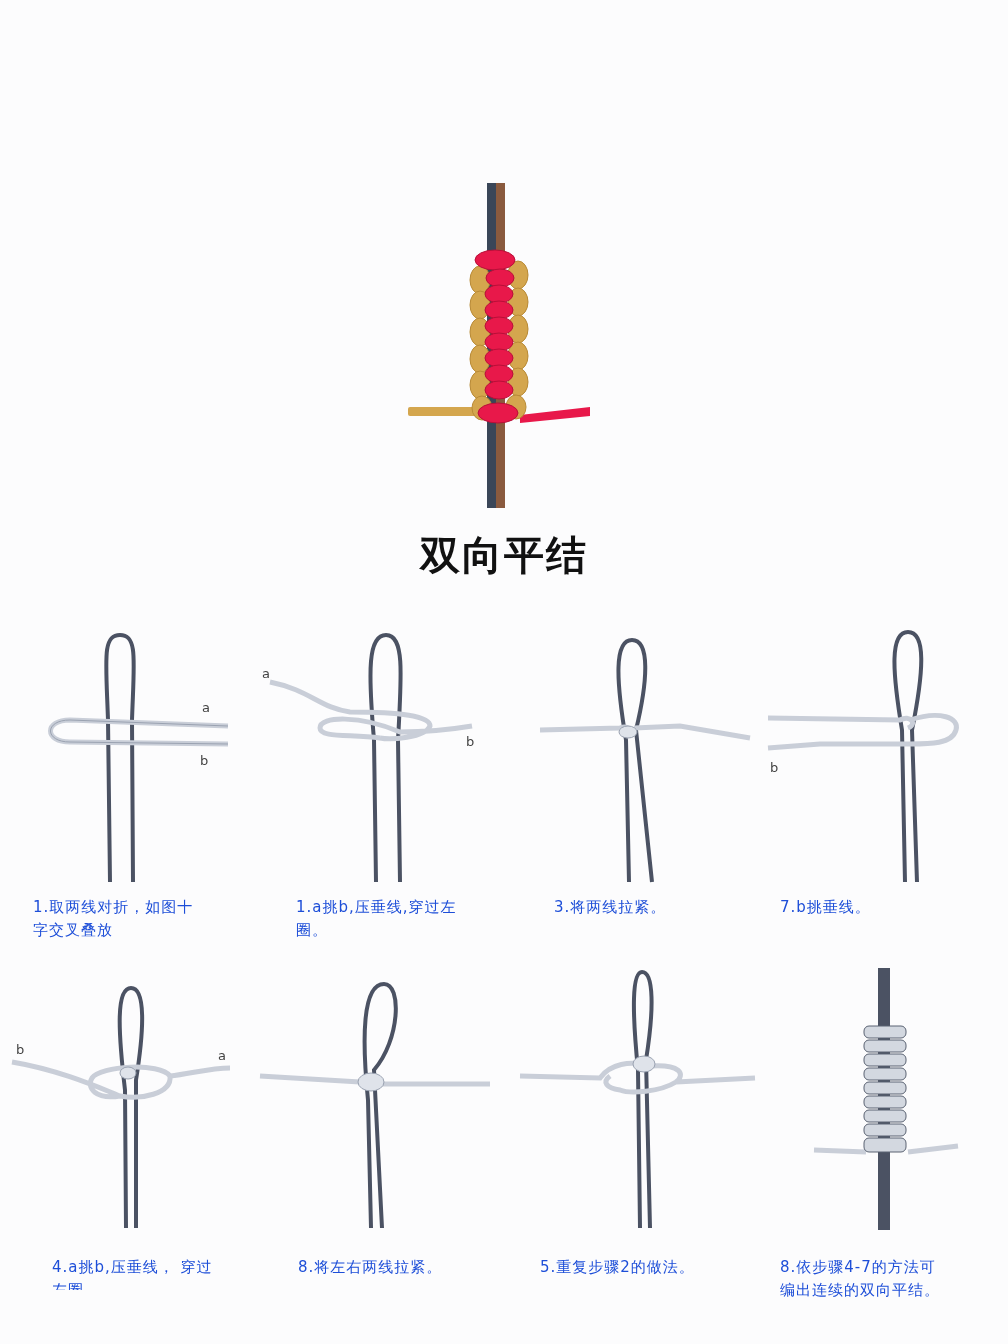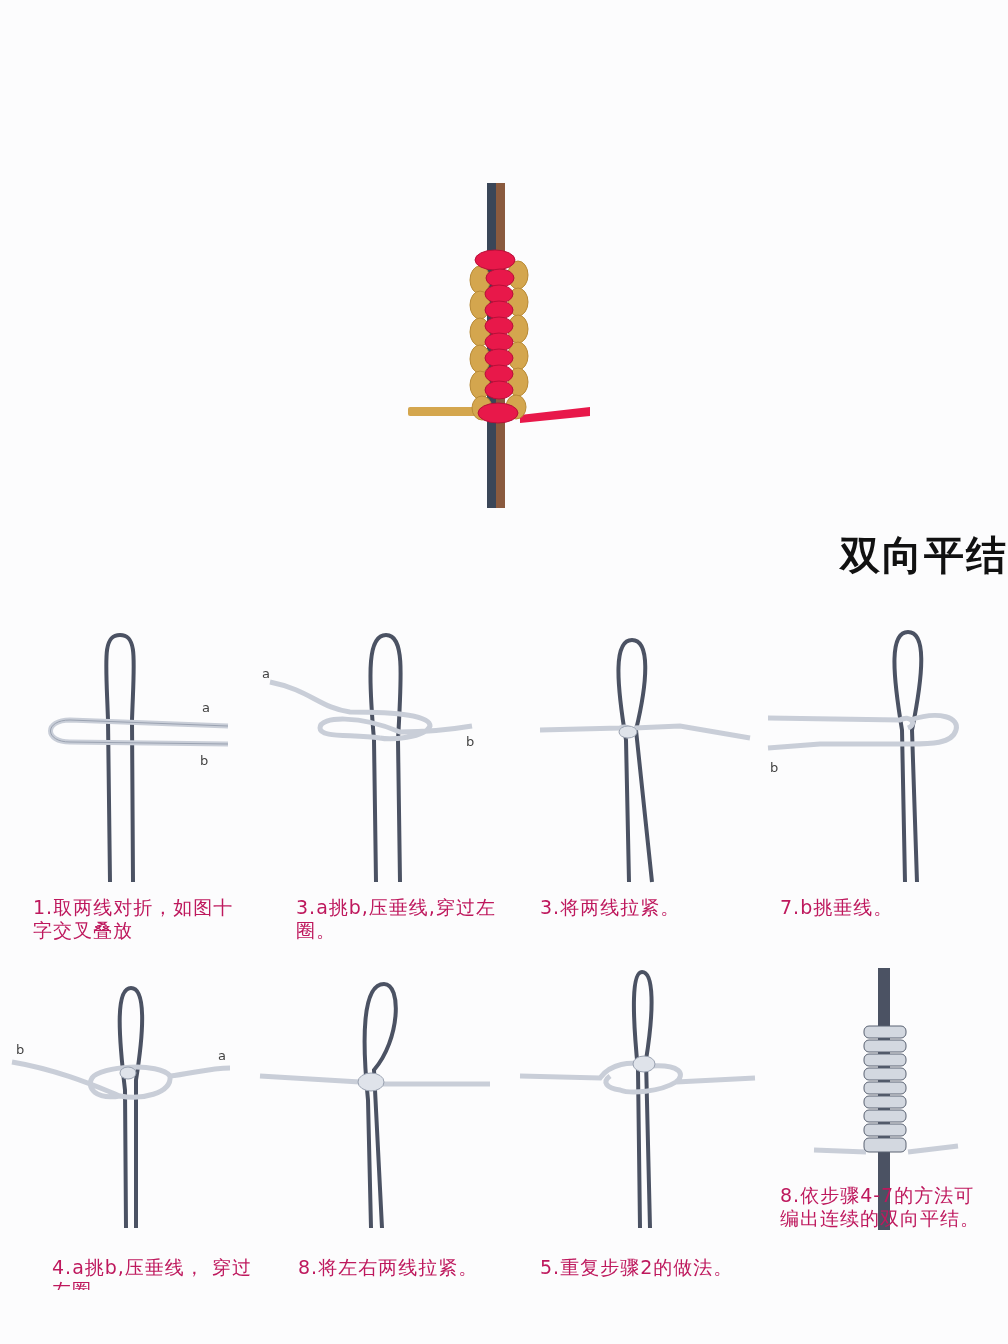--- a/index.html
+++ b/index.html
@@ -1,27 +1,27 @@
 <!DOCTYPE html>
 <html><head>
   <meta charset="utf-8">
   <style>
     * { margin: 0; padding: 0; box-sizing: border-box; }
     html, body { width: 1008px; height: 1344px; background: #fcfcfd; overflow: hidden; }
     body { position: relative; font-family: "DejaVu Sans", "Liberation Sans", sans-serif; color: #2a2a2e; }
 
     .hero { position: absolute; left: 400px; top: 175px; width: 200px; height: 340px; }
     .title {
-      position: absolute; left: 0; width: 1008px; top: 528px; text-align: right;
+      position: absolute; left: 0; width: 1008px; top: 528px; text-align: center;
       font-size: 40px; font-weight: bold; color: #111; letter-spacing: 2px;
     }
 
     .step-fig { position: absolute; }
     .step-cap {
-      position: absolute; font-size: 19px; line-height: 23px; color: #be185d;
+      position: absolute; font-size: 15px; line-height: 23px; color: #1d4ed8;
       letter-spacing: 1px; white-space: pre-line;
     }
     .cord-label { font-family: "DejaVu Sans", sans-serif; font-size: 13px; fill: #444; }
   </style>
 </head>
 <body>
 
 <svg class="hero" viewBox="0 0 200 340">
 
   <rect x="87" y="8" width="9" height="325" fill="#3a4658"></rect>
@@ -70,29 +70,29 @@
 </svg>
 <div class="step-cap" style="left:33px;top:896px;width:230px">1.取两线对折，如图十
 字交叉叠放</div>
 
 <svg class="step-fig" style="left:250px;top:620px;width:250px;height:270px" viewBox="0 0 250 270">
   <path d="M126 262 L124 120 C118 50 118 15 136 15 C154 15 152 50 148 120 L150 262" fill="none" stroke="#4b5263" stroke-width="4"></path>
   <path d="M20 62 C60 70 70 88 100 92 C150 92 180 96 180 106 C175 118 140 120 130 118 M130 118 C100 114 70 118 70 108 C70 96 110 95 150 112 C180 112 210 108 222 106" fill="none" stroke="#c9ced8" stroke-width="5"></path>
   <text class="cord-label" x="12" y="58">a</text>
   <text class="cord-label" x="216" y="126">b</text>
 </svg>
-<div class="step-cap" style="left:296px;top:896px;width:220px">3.a挑b,压垂线,穿过左
+<div class="step-cap" style="left:296px;top:896px;width:220px">1.a挑b,压垂线,穿过左
 圈。</div>
 
 <svg class="step-fig" style="left:530px;top:620px;width:230px;height:270px" viewBox="0 0 230 270">
   <path d="M99 262 L96 120 C86 60 84 20 102 20 C120 20 118 60 106 110 L122 262" fill="none" stroke="#4b5263" stroke-width="4"></path>
   <path d="M10 110 L90 108 C100 104 104 114 96 116 M104 108 L150 106 L220 118" fill="none" stroke="#c9ced8" stroke-width="5"></path>
   <ellipse cx="98" cy="112" rx="9" ry="6" fill="#dfe3ea" stroke="#9aa2b1" stroke-width="1"></ellipse>
 </svg>
-<div class="step-cap" style="left:540px;top:896px;width:200px">3.将两线拉紧。</div>
+<div class="step-cap" style="left:554px;top:896px;width:200px">3.将两线拉紧。</div>
 
 <svg class="step-fig" style="left:760px;top:620px;width:220px;height:270px" viewBox="0 0 220 270">
   <path d="M145 262 L142 110 C132 50 130 12 148 12 C166 12 164 50 152 110 L157 262" fill="none" stroke="#4b5263" stroke-width="4"></path>
   <path d="M8 98 L140 100 C150 94 158 104 148 108 M150 100 C180 90 200 98 196 110 C192 124 170 124 150 124 L60 124 L8 128" fill="none" stroke="#c9ced8" stroke-width="5"></path>
   <text class="cord-label" x="10" y="152">b</text>
 </svg>
 <div class="step-cap" style="left:780px;top:896px;width:200px">7.b挑垂线。</div>
 
 <svg class="step-fig" style="left:0px;top:970px;width:260px;height:270px" viewBox="0 0 260 270">
   <path d="M126 258 L125 120 C118 60 116 18 131 18 C146 18 144 60 136 110 L136 258" fill="none" stroke="#4b5263" stroke-width="4"></path>
@@ -126,14 +126,14 @@
     <rect x="64" y="80" width="42" height="12" rx="5"></rect>
     <rect x="64" y="94" width="42" height="12" rx="5"></rect>
     <rect x="64" y="108" width="42" height="12" rx="5"></rect>
     <rect x="64" y="122" width="42" height="12" rx="5"></rect>
     <rect x="64" y="136" width="42" height="12" rx="5"></rect>
     <rect x="64" y="150" width="42" height="12" rx="5"></rect>
     <rect x="64" y="164" width="42" height="12" rx="5"></rect>
     <rect x="64" y="178" width="42" height="14" rx="5"></rect>
   </g>
 </svg>
-<div class="step-cap" style="left:780px;top:1184px;width:225px">8.依步骤4-7的方法可
+<div class="step-cap" style="left:780px;top:1256px;width:225px">8.依步骤4-7的方法可
 编出连续的双向平结。</div>
 
 </body></html>

